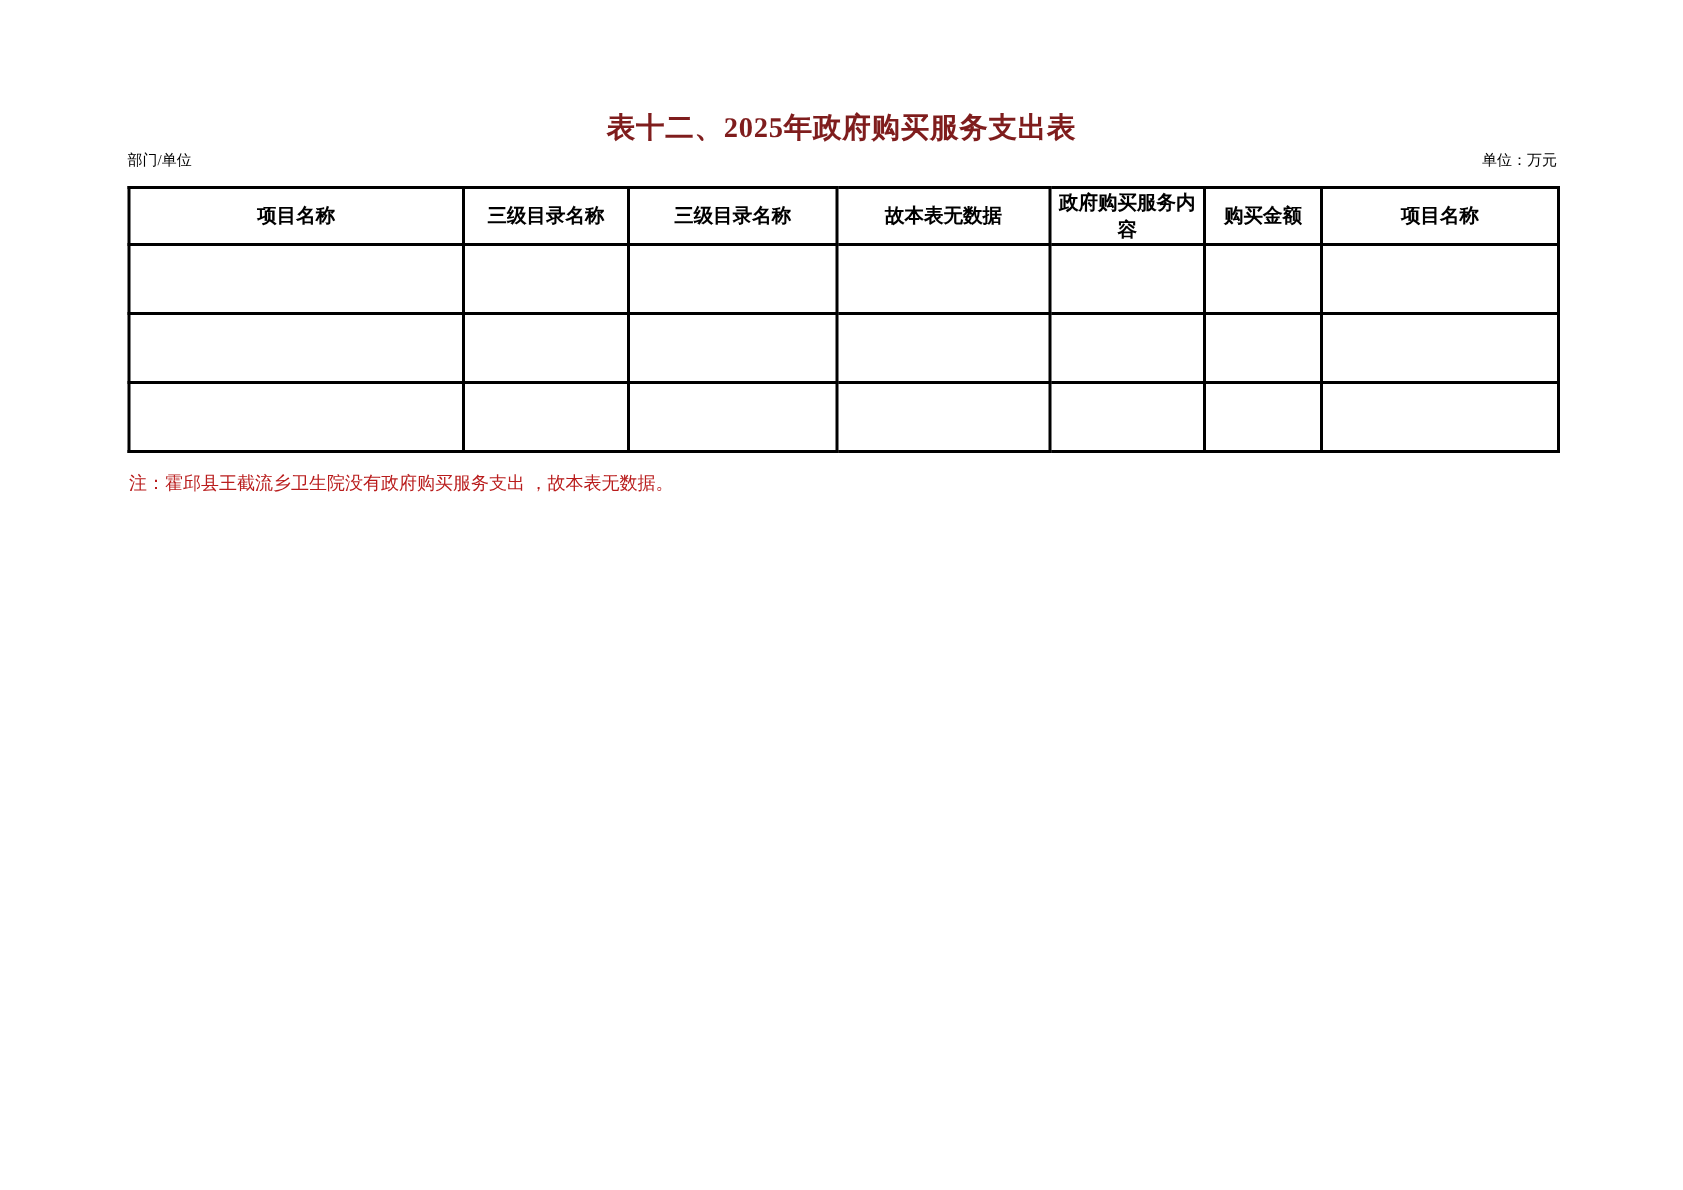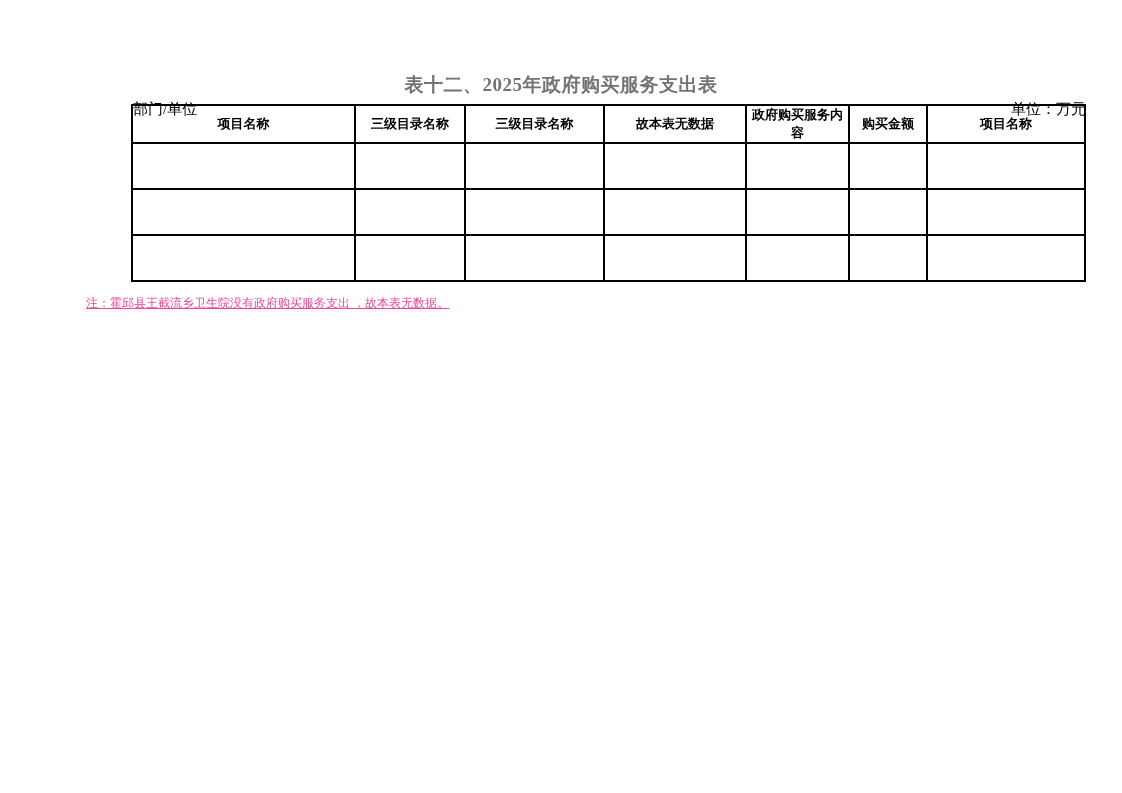--- a/index.html
+++ b/index.html
@@ -17,68 +17,65 @@
   }
   .doc-title {
     position: absolute;
     top: 72px;
     left: 0;
     width: 1122px;
     text-align: center;
     font-size: 19px;
     font-weight: bold;
     letter-spacing: 0.5px;
-    color: #737373;
+    color: #7f1d1d;
   }
   .meta-row {
     position: absolute;
     top: 100px;
     left: 85px;
     width: 953px;
     display: flex;
     justify-content: space-between;
     align-items: flex-end;
-    font-size: 15px;
+    font-size: 10px;
     color: #000000;
-    margin-left: 48px;
   }
   .svc-table {
     position: absolute;
-    top: 104px;
+    top: 124px;
     left: 85px;
     width: 953px;
     border-collapse: collapse;
     table-layout: fixed;
-    margin-left: 46px;
   }
   .svc-table th, .svc-table td {
     border: 2px solid #000000;
     padding: 0 4px;
     text-align: center;
     vertical-align: middle;
     overflow: hidden;
   }
   .svc-table th {
     height: 37px;
     font-size: 13px;
     font-weight: bold;
     font-family: "Liberation Serif", "DejaVu Serif", serif;
   }
   .svc-table td {
     height: 46px;
     font-size: 12px;
   }
   .note {
     position: absolute;
-    top: 295px;
+    top: 314px;
     left: 86px;
     width: 953px;
     font-size: 12px;
-    color: #ec4899;
-    text-decoration: underline;
+    color: #b91c1c;
   }
 </style>
 </head>
 <body>
 
 <div class="page">
 
   <div class="doc-title">表十二、2025年政府购买服务支出表</div>
 
   <div class="meta-row">

